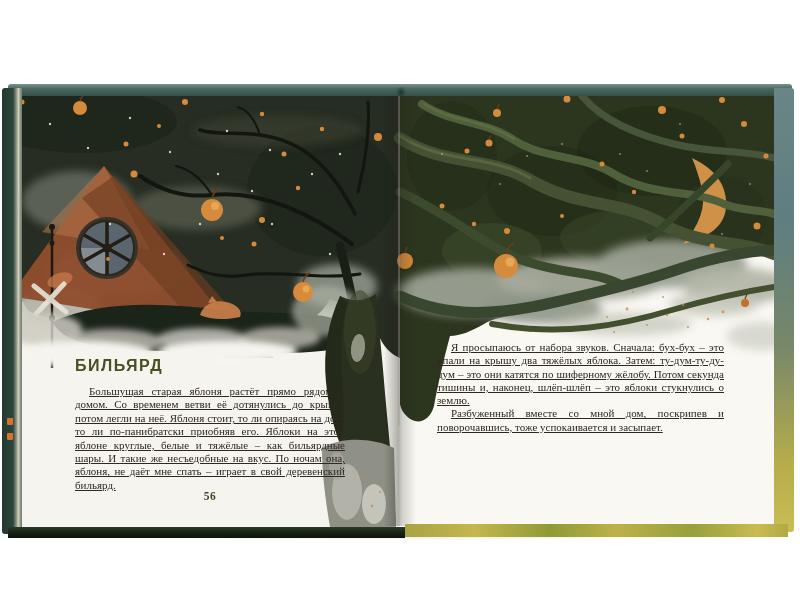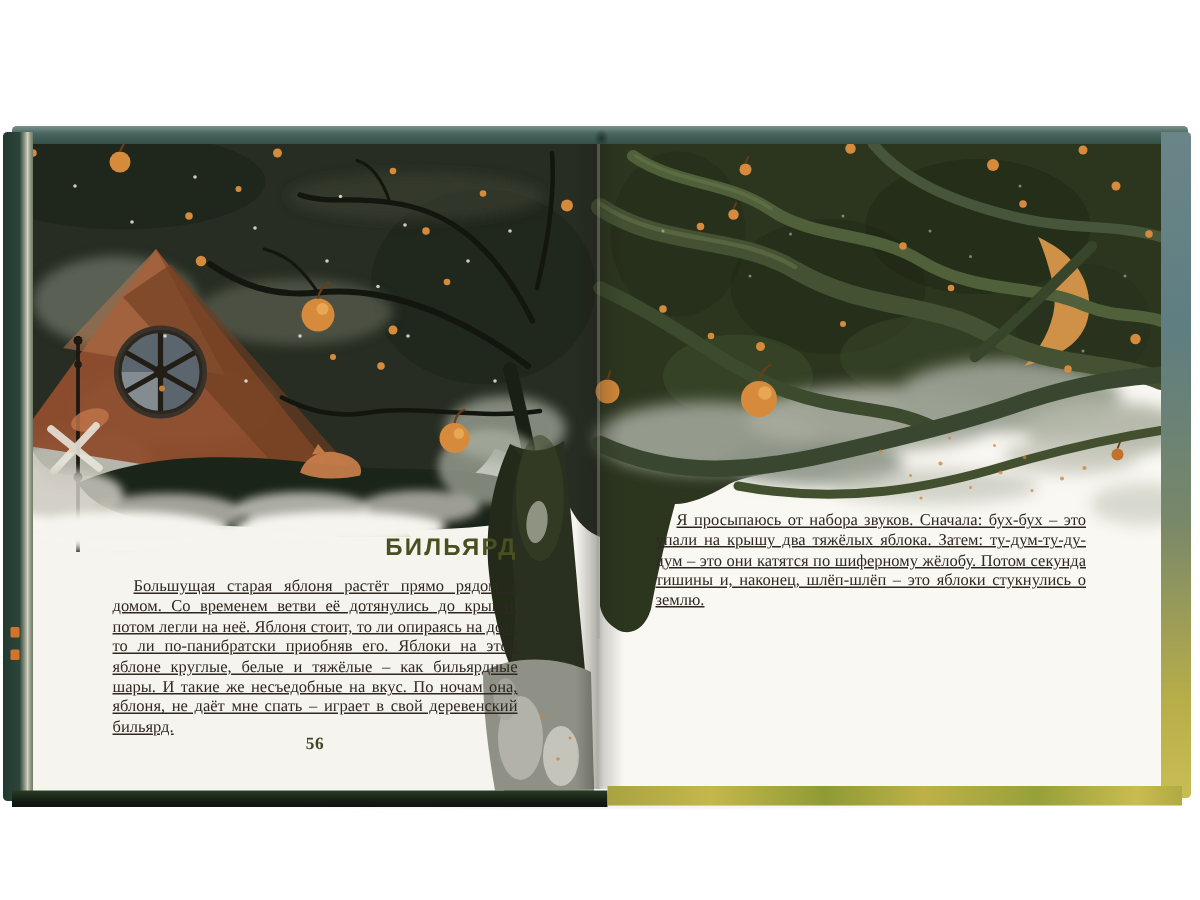--- a/index.html
+++ b/index.html
@@ -24,21 +24,21 @@
   
   .page-left{left:22px;top:96px;width:378px;height:431px;background:#f6f4ee;}
   .page-right{left:400px;top:96px;width:374px;height:428px;background:#faf8f3;}
   .illustration{left:22px;top:96px;width:752px;height:431px;}
   .gutter-shade{left:384px;top:96px;width:32px;height:430px;
     background:linear-gradient(90deg,rgba(30,30,22,0) 0%,rgba(30,30,22,.32) 45%,rgba(30,30,22,.18) 58%,rgba(30,30,22,0) 100%);}
   .book-shadow{left:6px;top:530px;width:786px;height:10px;
     background:radial-gradient(ellipse at 50% 0%,rgba(60,60,50,.25),rgba(60,60,50,0) 75%);}
   
   .left-text{left:75px;top:357px;width:270px;}
-  .page-title{text-align:right;font-family:"Liberation Sans",sans-serif;font-weight:bold;
+  .page-title{text-align:left;font-family:"Liberation Sans",sans-serif;font-weight:bold;
     font-size:16px;letter-spacing:1.5px;color:#4a4f1f;margin:0 0 10px 0;}
   .bodycopy p{font-size:11px;line-height:13.4px;text-align:justify;text-indent:14px;
     color:#2f2820;margin:0;text-decoration:underline;}
   .right-text{left:437px;top:341px;width:287px;}
   .right-text p{line-height:13.3px;}
   .pageno{left:75px;top:490px;width:270px;text-align:center;font-weight:bold;
     font-size:11.5px;color:#3f4526;letter-spacing:.5px;}
 </style>
 </head>
 <body>
@@ -293,17 +293,18 @@
   <div class="abs left-text">
     <h1 class="page-title">БИЛЬЯРД</h1>
     <div class="bodycopy">
       <p>Большущая старая яблоня растёт прямо рядом с домом. Со временем ветви её дотянулись до крыши, потом легли на неё. Яблоня стоит, то ли опираясь на дом, то ли по-панибратски приобняв его. Яблоки на этой яблоне круглые, белые и тяжёлые – как бильярдные шары. И такие же несъедобные на вкус. По ночам она, яблоня, не даёт мне спать – играет в свой деревенский бильярд.</p>
     </div>
   </div>
   <div class="abs pageno">56</div>
 
   <div class="abs right-text bodycopy">
     <p>Я просыпаюсь от набора звуков. Сначала: бух-бух – это упали на крышу два тяжёлых яблока. Затем: ту-дум-ту-ду-дум – это они катятся по шиферному жёлобу. Потом секунда тишины и, наконец, шлёп-шлёп – это яблоки стукнулись о землю.</p>
+    <p>Разбуженный вместе со мной дом, поскрипев и поворочавшись, тоже успокаивается и засыпает.</p>
   </div>
 
   <div class="abs bottom-strip-left"></div>
   <div class="abs bottom-strip-right"></div>
 </div>
 
 </body></html>

